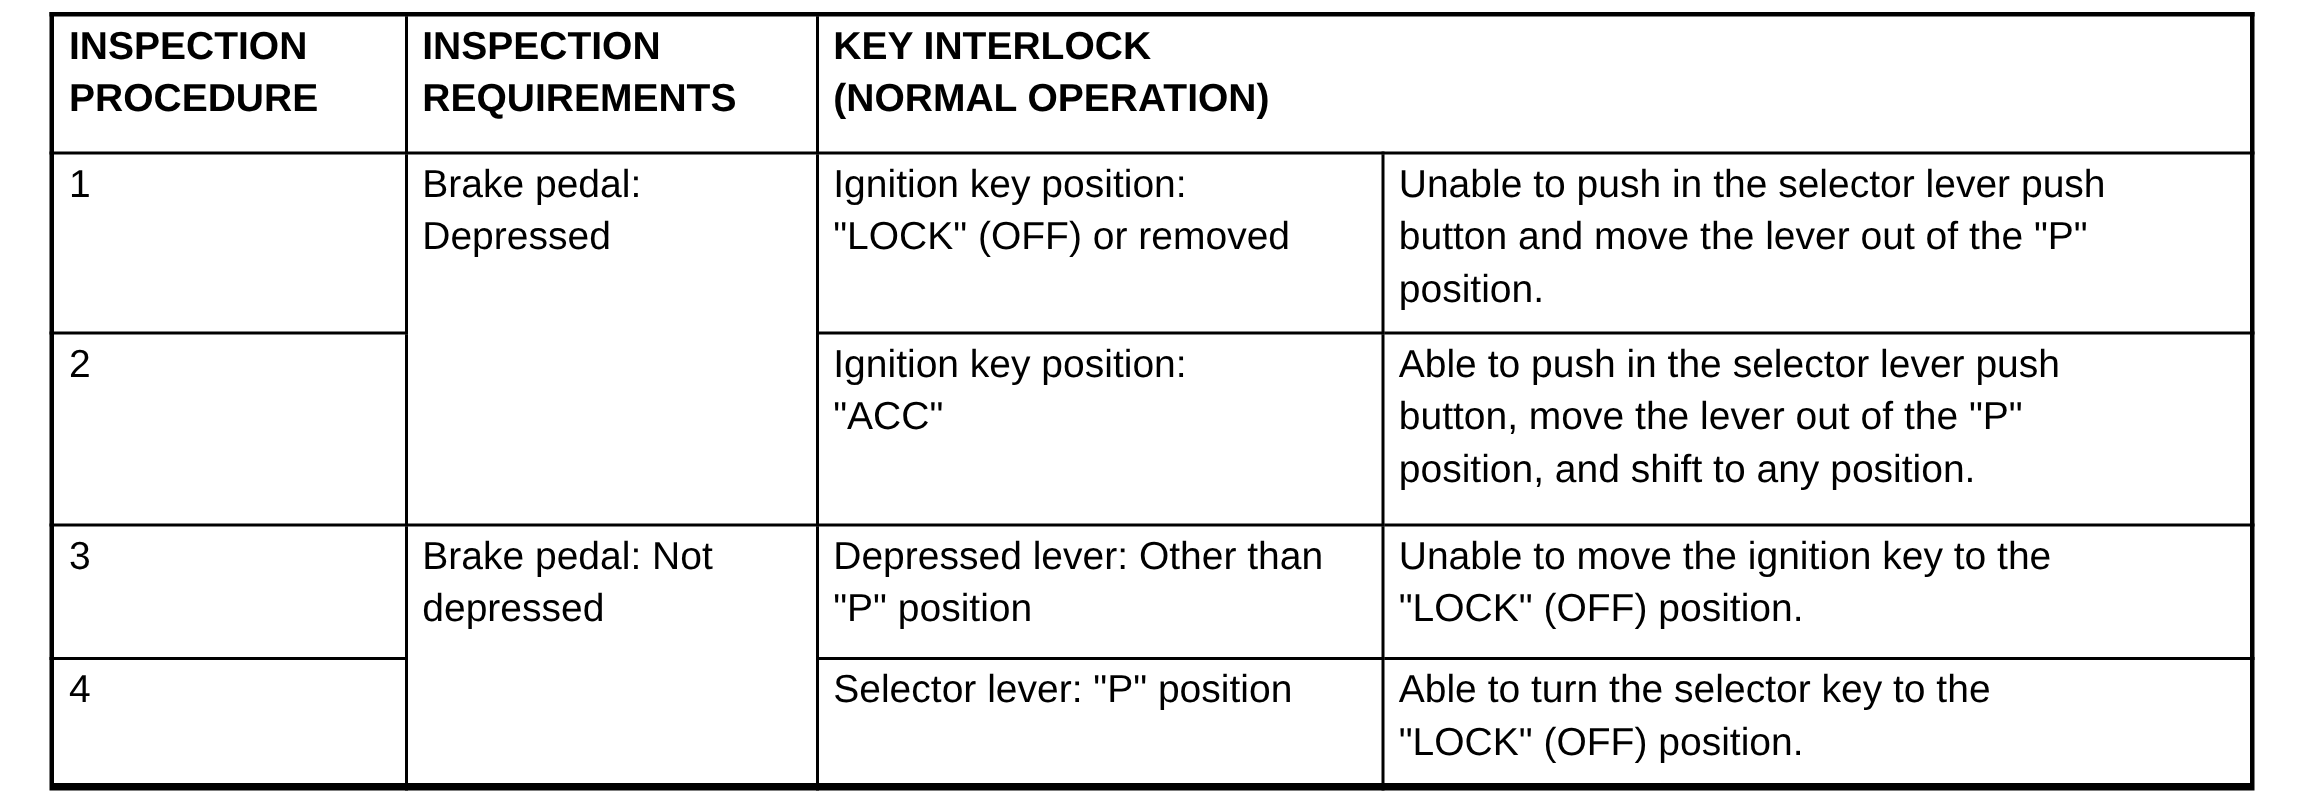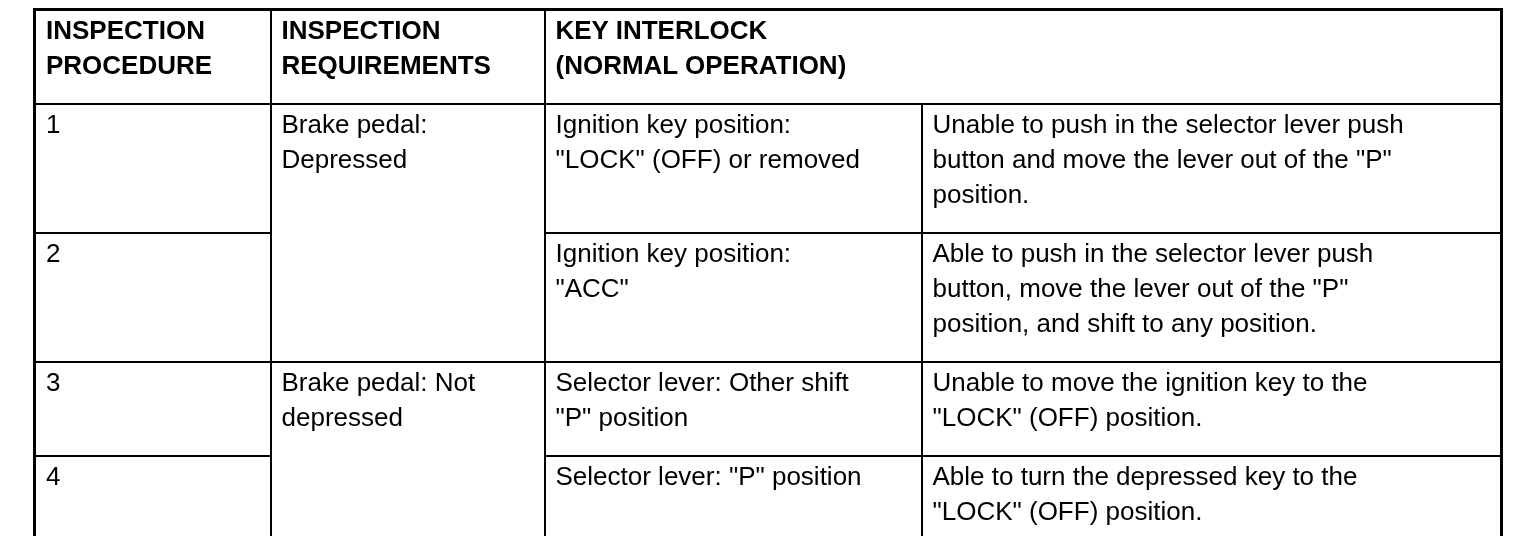--- a/index.html
+++ b/index.html
@@ -22,21 +22,21 @@
     border-collapse: collapse;
     table-layout: fixed;
     border: 3px solid #000000;
     border-bottom-width: 5px;
   }
   table.doc-table th,
   table.doc-table td {
     border: 2px solid #000000;
     vertical-align: top;
     text-align: left;
-    padding: 2px 6px 20px 10px;
+    padding: 2px 6px 3px 10px;
     font-size: 26px;
     line-height: 35px;
     white-space: pre-line;
     overflow: hidden;
   }
   table.doc-table th {
     font-weight: bold;
   }
 </style>
 </head>
@@ -76,26 +76,26 @@
 "ACC"</td>
       <td>Able to push in the selector lever push
 button, move the lever out of the "P"
 position, and shift to any position.</td>
     </tr>
 
     <tr style="height:89px">
       <td>3</td>
       <td rowspan="2">Brake pedal: Not
 depressed</td>
-      <td>Selector lever: Other shift
+      <td>Depressed lever: Other than
 "P" position</td>
       <td>Unable to move the ignition key to the
 "LOCK" (OFF) position.</td>
     </tr>
 
     <tr style="height:86px">
       <td>4</td>
       <td>Selector lever: "P" position</td>
-      <td>Able to turn the depressed key to the
+      <td>Able to turn the selector key to the
 "LOCK" (OFF) position.</td>
     </tr>
   </tbody>
 </table>
 
 </body></html>

